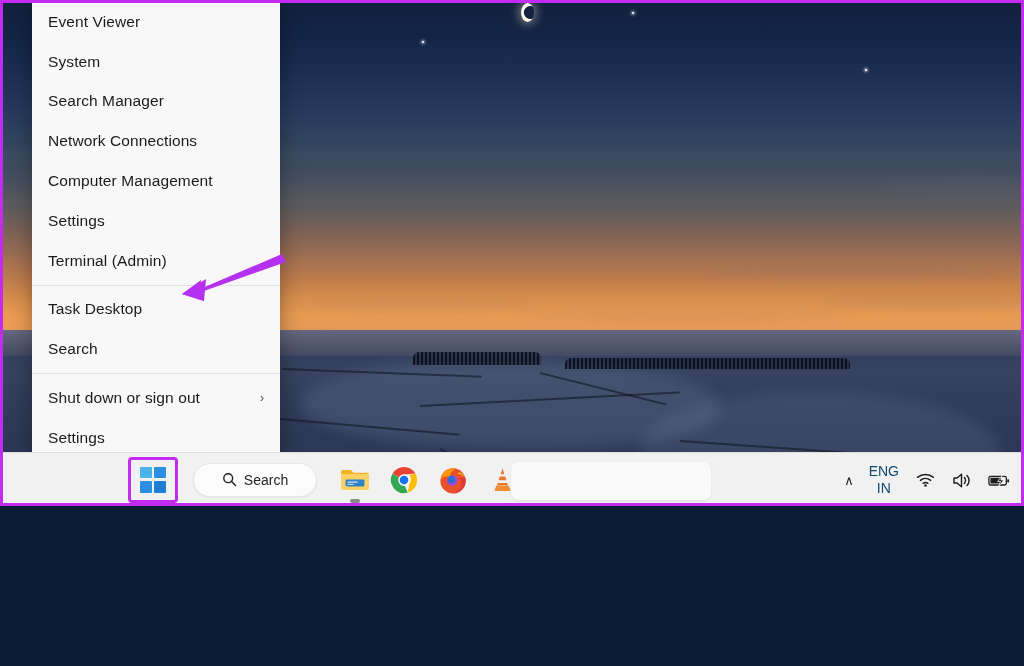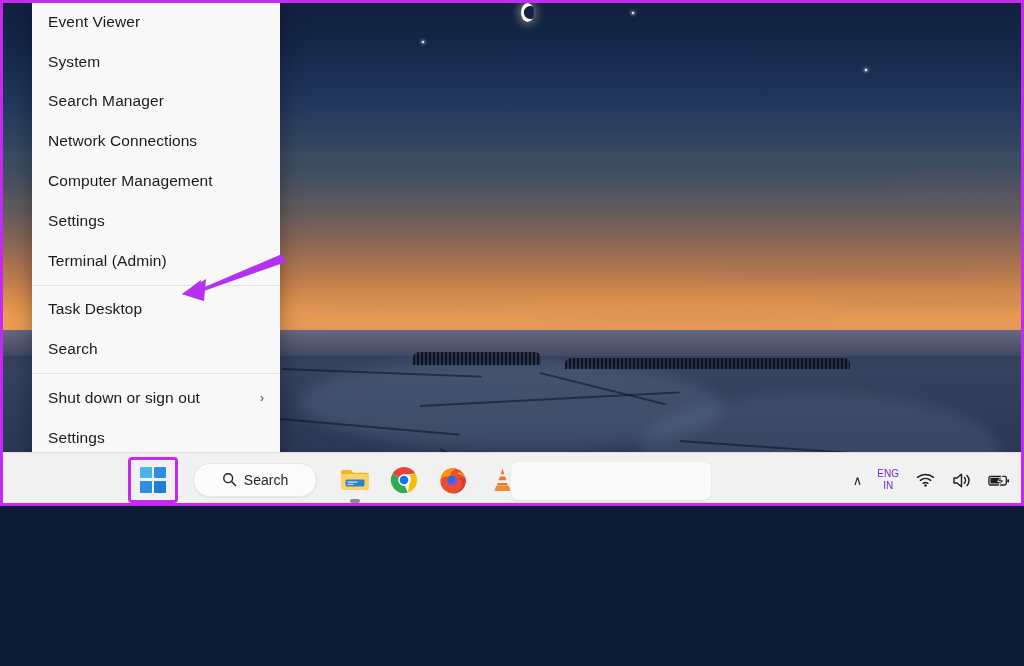--- a/index.html
+++ b/index.html
@@ -215,21 +215,21 @@
     border-radius:8px;
     box-shadow:0 1px 3px rgba(0,0,0,0.07);
   }
 
   .tray {
     position:absolute; right:14px; top:0; height:54px;
     display:flex; align-items:center; gap:15px;
   }
   .tray-lang {
     display:flex; flex-direction:column; align-items:center;
-    font-size:10px; color:#6d28d9; line-height:1.22;
+    font-size:14px; color:#0c4a6e; line-height:1.22;
   }
   .tray-ico { width:22px; height:22px; display:flex; align-items:center; justify-content:center; }
   .chev-up { color:#242424; font-size:13px; }
 
   
   .frame {
     position:absolute; inset:0;
     border:3px solid #c42bf0;
     pointer-events:none;
     z-index:50;

